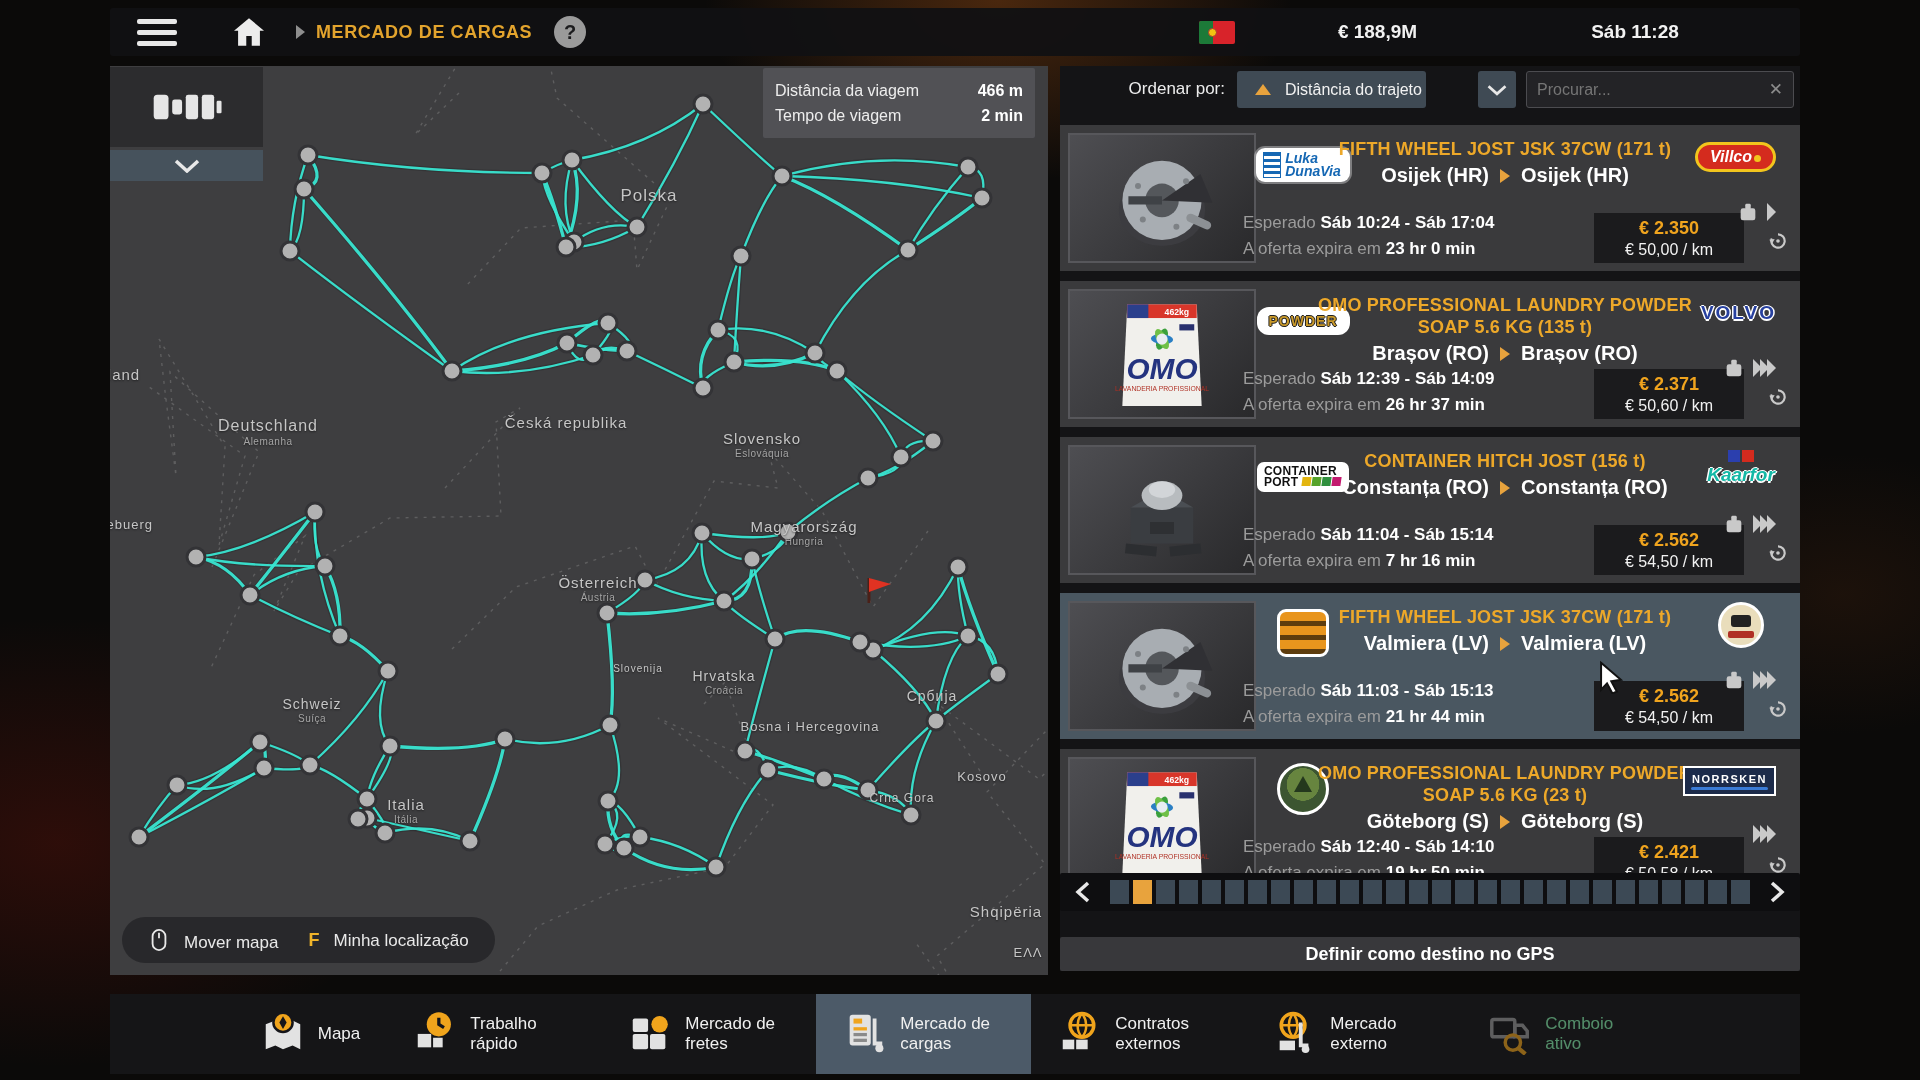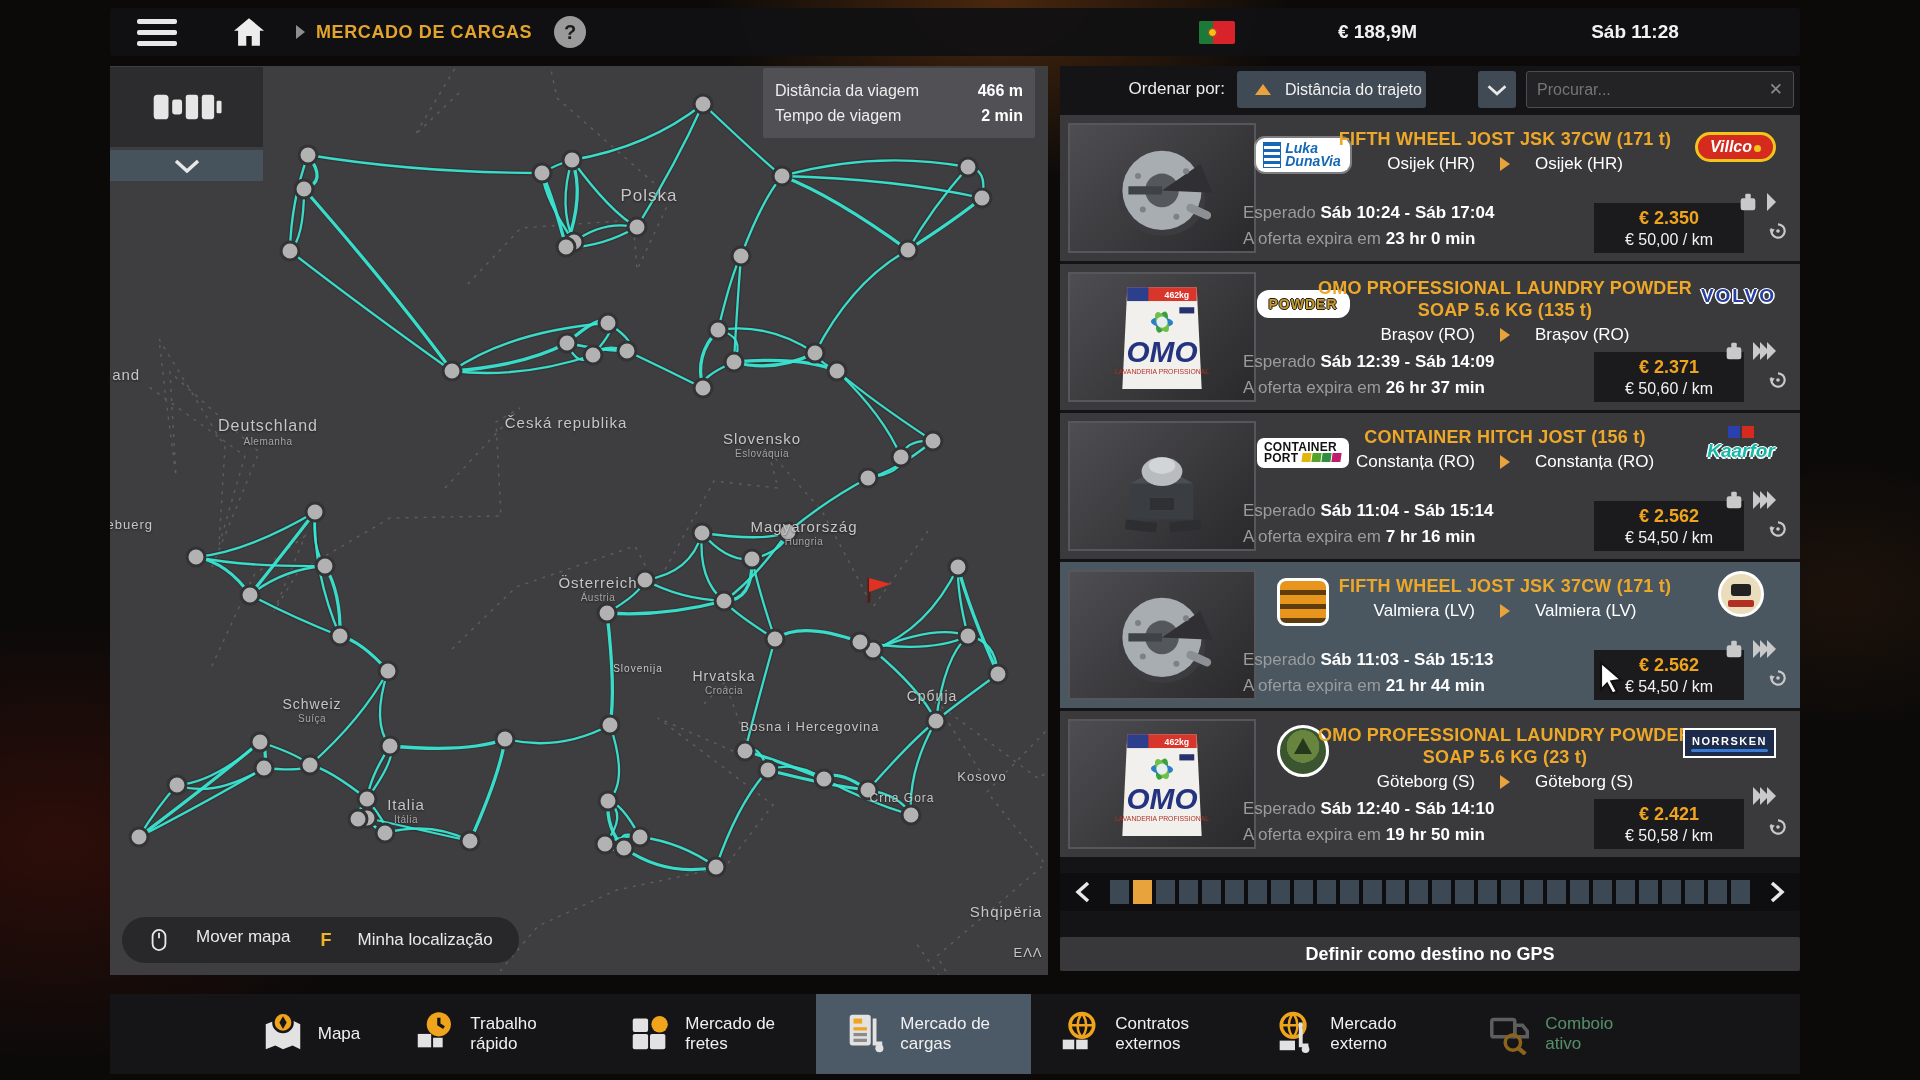--- a/index.html
+++ b/index.html
@@ -39,49 +39,49 @@
   .country-label .sub{display:block;font-size:10px;color:#a5a5a5;letter-spacing:.5px;margin-top:1px;}
   #truck-widget{position:absolute;left:0;top:1px;width:153px;}
   #truck-btn{height:80px;background:#2c2c2e;display:flex;align-items:center;justify-content:center;cursor:pointer;}
   #truck-expand{height:31px;margin-top:3px;background:#46525c;display:flex;align-items:center;justify-content:center;cursor:pointer;}
   #trip-info{position:absolute;right:13px;top:2px;width:272px;background:rgba(82,82,86,.96);
      border-radius:2px;padding:10px 12px;box-sizing:border-box;}
   .ti-row{display:flex;justify-content:space-between;color:#ededed;font-size:16px;line-height:25px;}
   .ti-row b{color:#fff;}
   #map-controls{position:absolute;left:12px;bottom:12px;background:rgba(22,22,25,.55);
      border-radius:26px;display:flex;align-items:center;gap:30px;padding:10px 26px;}
-  .mc-item{display:flex;align-items:flex-start;gap:26px;color:#e9e9e9;font-size:17px;cursor:pointer;}
+  .mc-item{display:flex;align-items:flex-end;gap:14px;color:#e9e9e9;font-size:17px;cursor:pointer;}
   .mc-key{color:#f0b429;font-weight:bold;font-size:18px;}
   
   #right-panel{position:absolute;left:1060px;top:66px;width:740px;height:905px;background:#141416;}
   #sortbar{position:absolute;left:0;top:0;width:740px;height:46px;background:#141416;display:flex;align-items:center;}
   #sort-label{position:absolute;right:575px;color:#ededed;font-size:17px;}
   #sort-dd{position:absolute;left:177px;top:5px;width:189px;height:37px;background:#3f4a54;border-radius:3px;
      display:flex;align-items:center;cursor:pointer;}
   #sort-asc{width:0;height:0;border-left:8px solid transparent;border-right:8px solid transparent;
      border-bottom:11px solid #e8a33d;margin:0 14px 0 18px;}
   #sort-value{color:#f2f2f2;font-size:16px;}
   #sort-open{position:absolute;left:418px;top:5px;width:38px;height:37px;background:#3f4a54;border-radius:3px;
      display:flex;align-items:center;justify-content:center;cursor:pointer;}
   #searchbox{position:absolute;left:466px;top:5px;width:268px;height:37px;background:#232326;
      border:1px solid #4c4c50;border-radius:3px;box-sizing:border-box;display:flex;align-items:center;}
   #searchbox input{flex:1;background:transparent;border:none;outline:none;color:#cfcfcf;
      font-size:16px;padding:0 10px;font-family:inherit;}
   #search-clear{color:#8b8b8b;font-size:17px;margin-right:10px;cursor:pointer;}
   
   #cards{position:absolute;left:0;top:49px;width:740px;}
-  .card{position:relative;width:740px;height:146px;background:#3a3a3c;margin-bottom:3px;cursor:pointer;}
+  .card{position:relative;width:740px;height:146px;background:#3a3a3c;margin-bottom:3px;cursor:pointer;margin-top:10px;}
   .card.sel{background:#4a5761;}
   .card-img{position:absolute;left:8px;top:8px;width:188px;height:130px;
      background:linear-gradient(135deg,#4e4e52,#29292b);border:2px solid #57575b;box-sizing:border-box;
      display:flex;align-items:center;justify-content:center;overflow:hidden;}
   .sender{position:absolute;left:193px;top:12px;width:100px;height:56px;display:flex;align-items:center;justify-content:center;}
   .mid{position:absolute;left:246px;right:96px;top:13px;display:flex;flex-direction:column;align-items:center;gap:4px;}
   .card-title{color:#eda829;font-weight:bold;font-size:18px;text-align:center;line-height:22px;letter-spacing:.2px;}
-  .card-route{display:flex;align-items:center;gap:25px;color:#fff;font-weight:normal;font-size:17px;}
+  .card-route{display:flex;align-items:center;gap:11px;color:#fff;font-weight:bold;font-size:20px;}
   .route-arrow{width:0;height:0;border-top:7px solid transparent;border-bottom:7px solid transparent;
      border-left:10px solid #e8a33d;}
   .meta{position:absolute;left:183px;font-size:17px;color:#9b9b9b;white-space:nowrap;}
   .meta b{color:#fff;font-size:17px;}
   .meta.l1{bottom:38px;} .meta.l2{bottom:12px;}
   .price-box{position:absolute;right:56px;bottom:8px;width:150px;height:50px;background:#1b1b1d;
      display:flex;flex-direction:column;align-items:center;justify-content:center;gap:2px;}
   .price{color:#f0a41e;font-weight:bold;font-size:18px;}
   .rate{color:#f2f2f2;font-size:16px;}
   .brand{position:absolute;right:24px;top:10px;height:44px;min-width:70px;display:flex;align-items:center;justify-content:center;}

